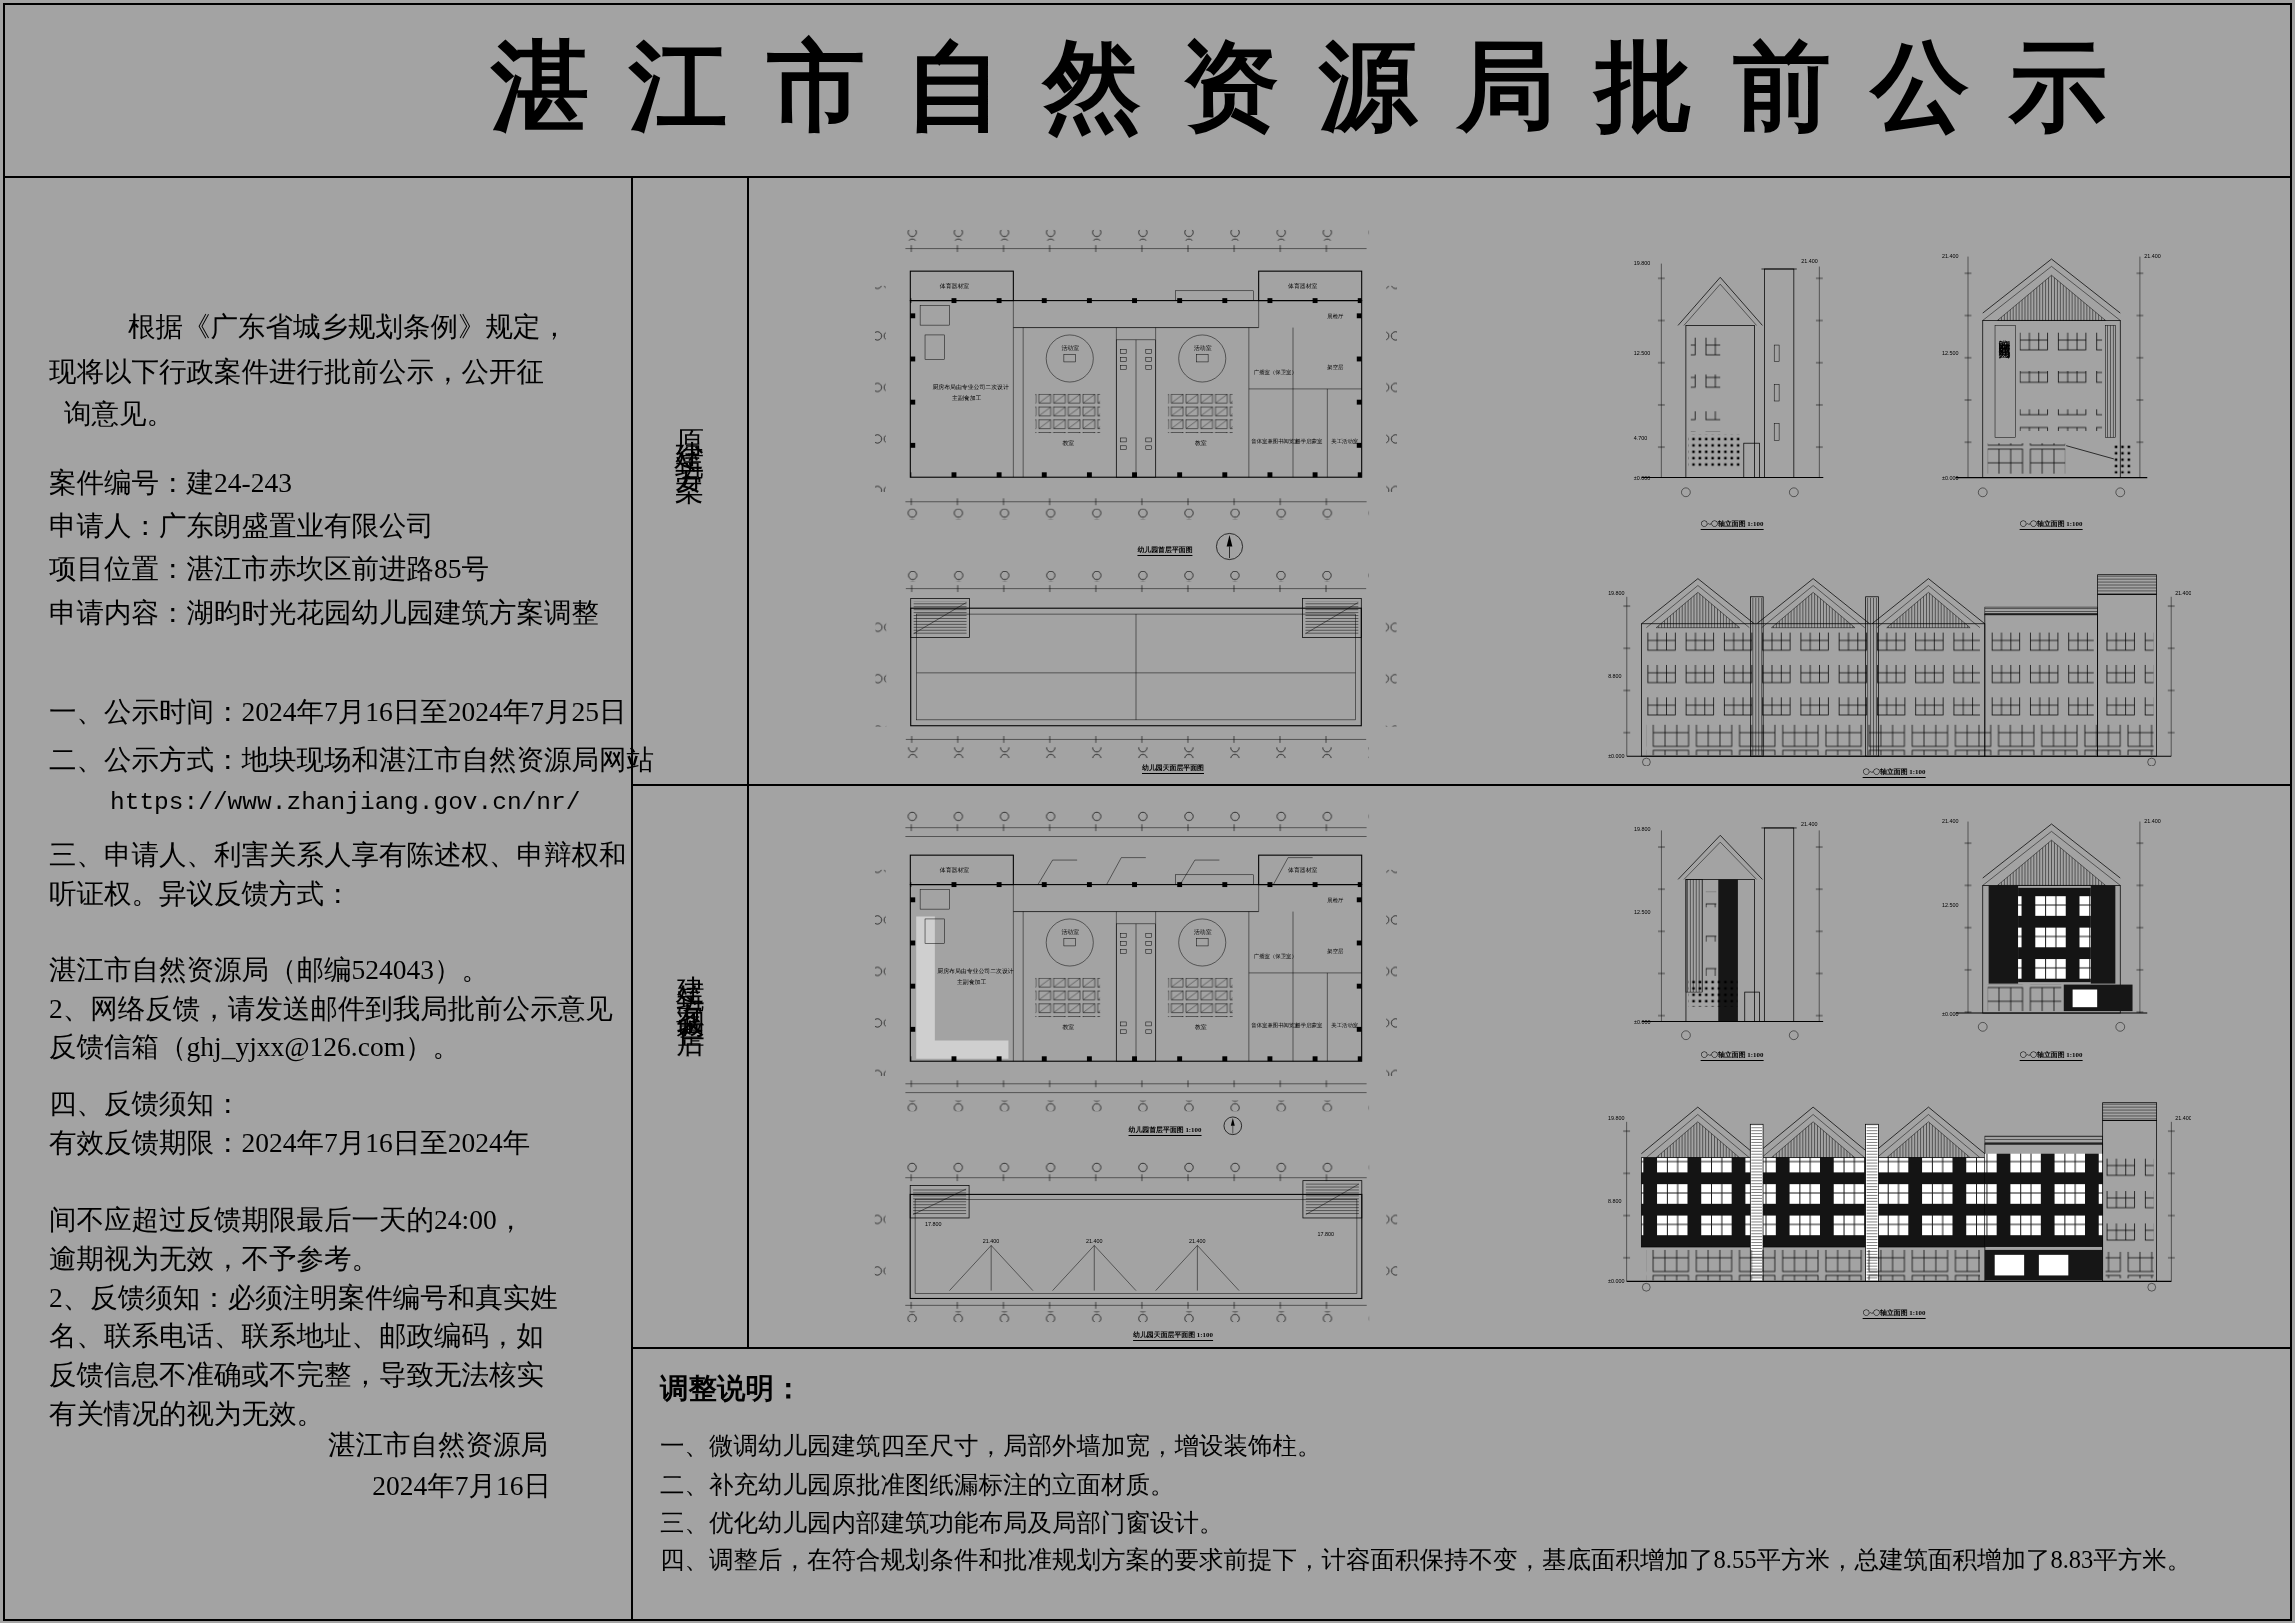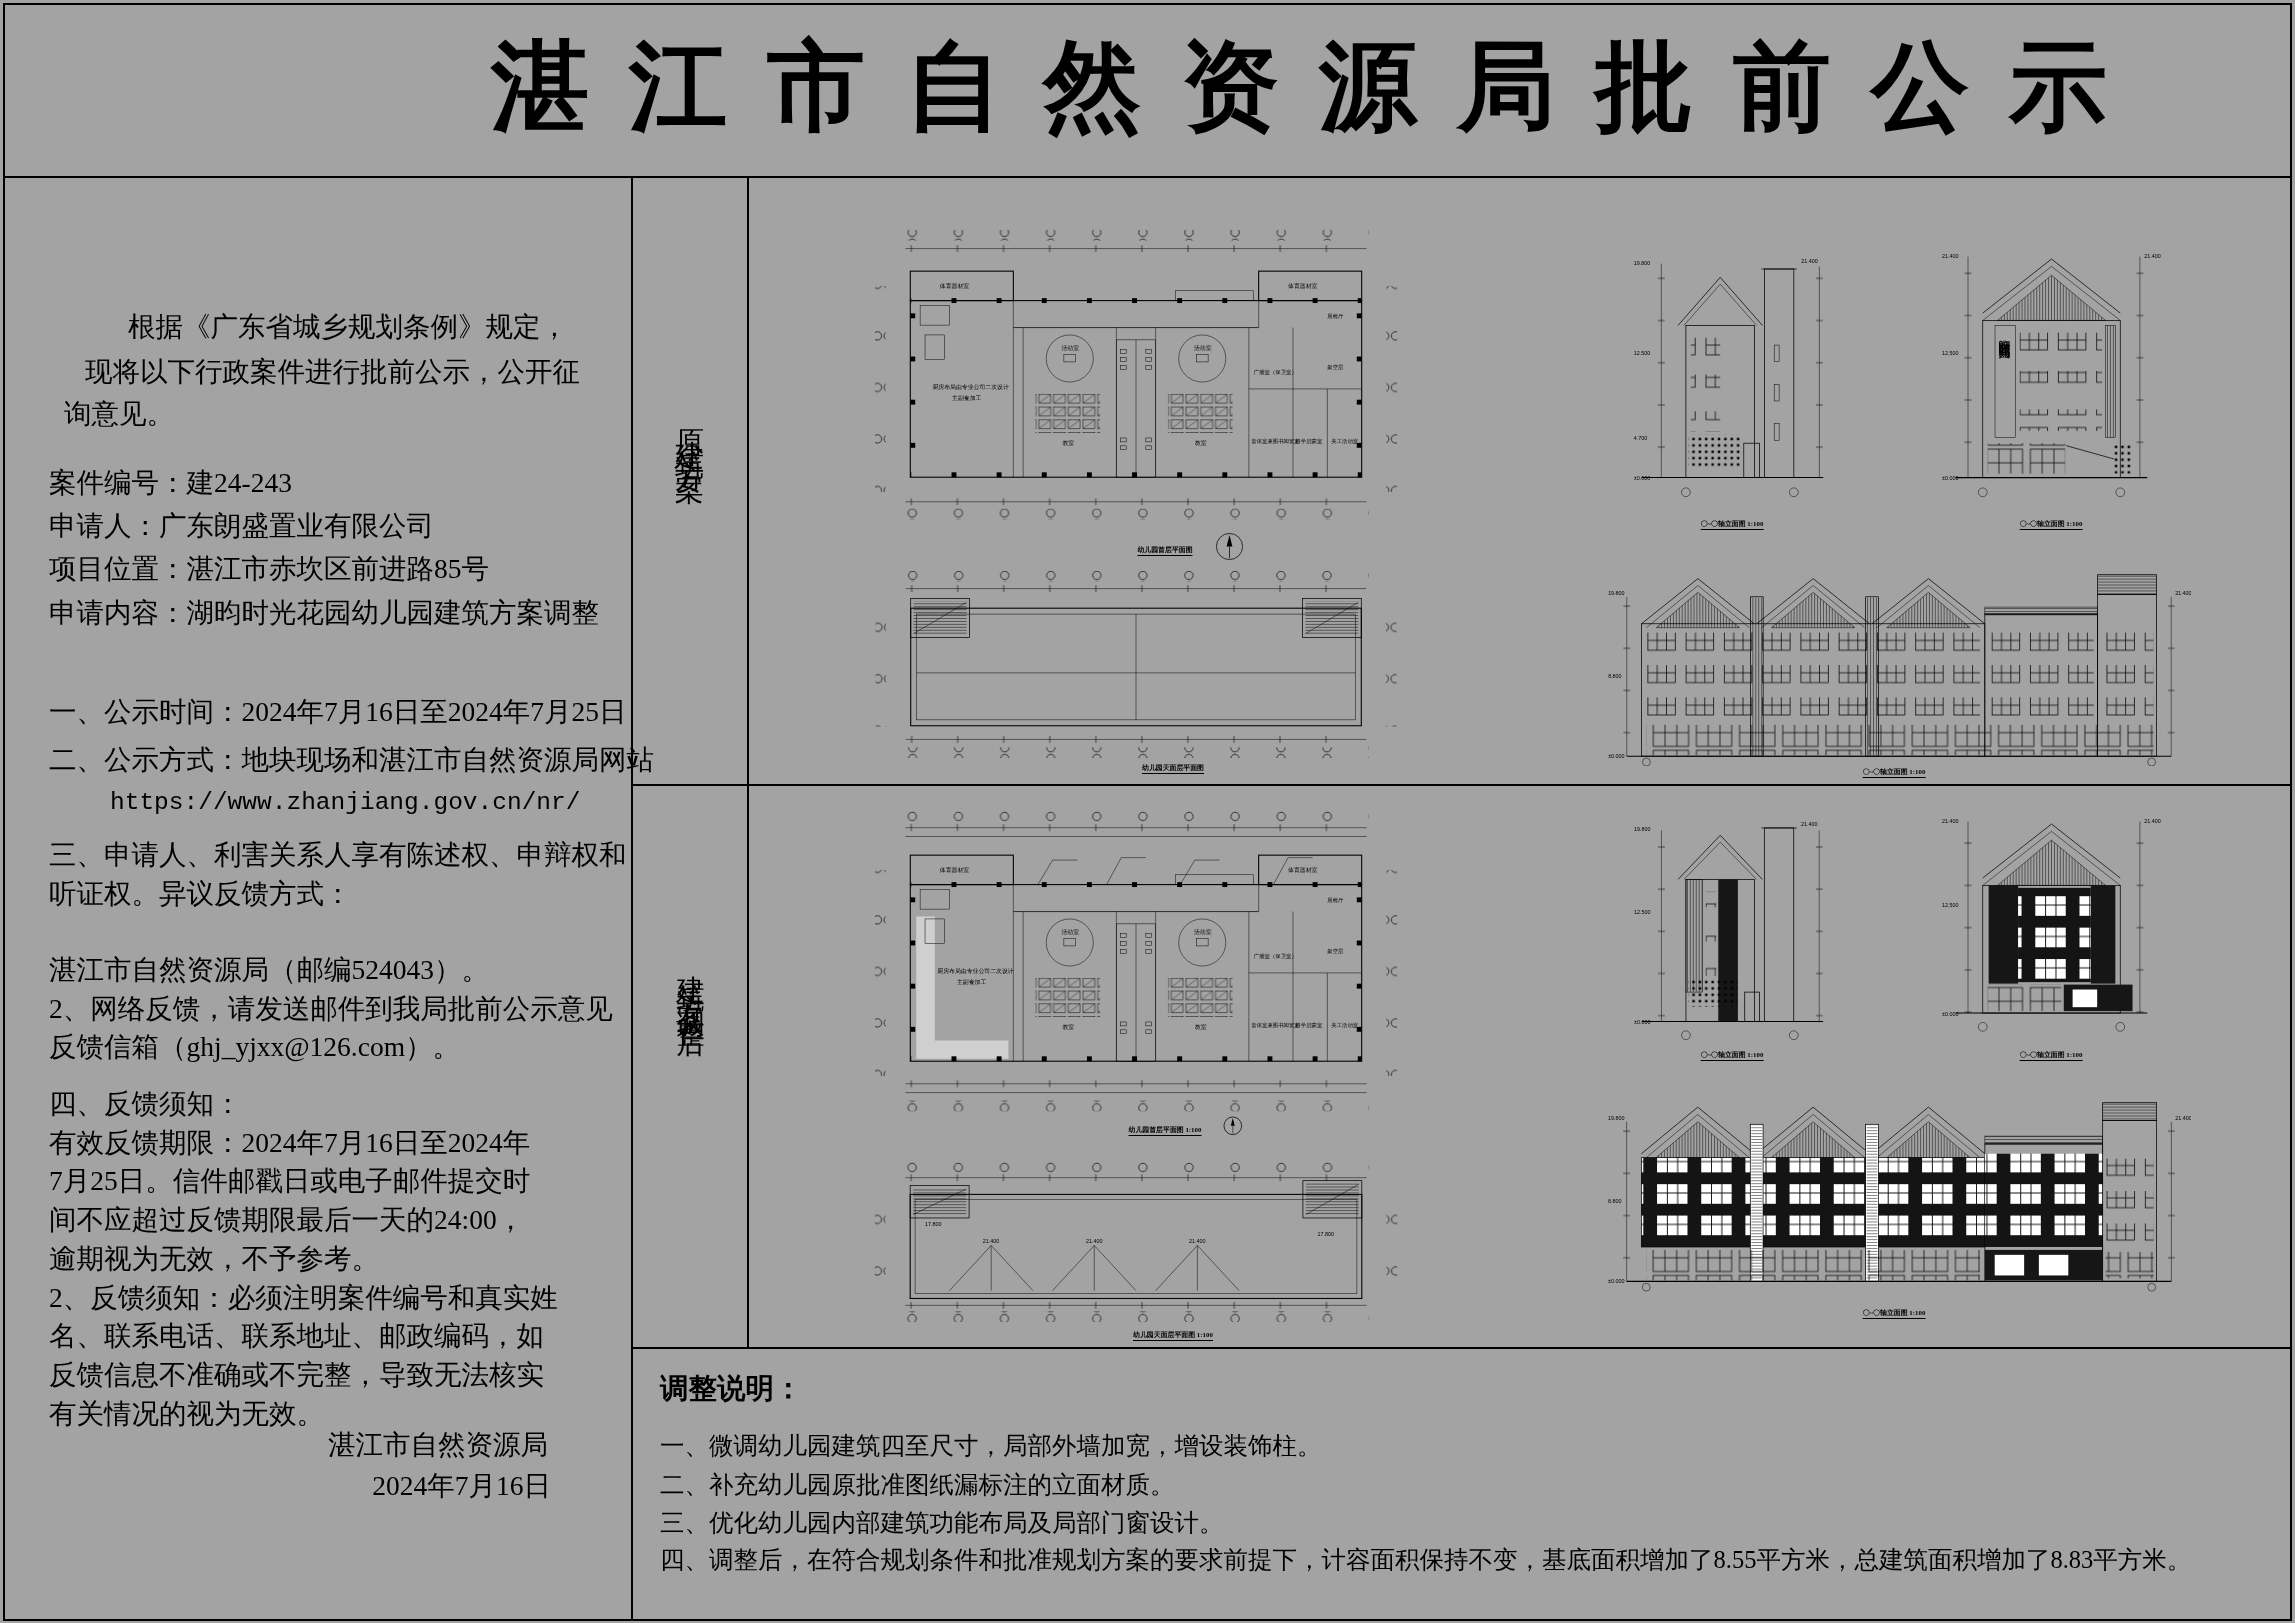--- a/index.html
+++ b/index.html
@@ -101,40 +101,39 @@
   <div class="hline" style="left:4.9px;top:176px;width:2286px;height:2px;"></div>
   <div class="vline" style="left:631px;top:178px;width:2px;height:1443px;"></div>
   <div class="vline" style="left:747px;top:178px;width:2px;height:1171px;"></div>
   <div class="hline" style="left:633px;top:784px;width:1658px;height:2px;"></div>
   <div class="hline" style="left:633px;top:1347px;width:1658px;height:2px;"></div>
 
   <div class="title">湛江市自然资源局批前公示</div>
 
   <div class="leftcol">
     <div class="ln" style="top:133px;left:128px;">根据《广东省城乡规划条例》规定，</div>
-    <div class="ln" style="top:178px;margin-left:36px;">现将以下行政案件进行批前公示，公开征</div>
+    <div class="ln" style="top:178px;">现将以下行政案件进行批前公示，公开征</div>
     <div class="ln" style="top:220px;left:64px;">询意见。</div>
 
     <div class="ln" style="top:289px;">案件编号：建24-243</div>
     <div class="ln" style="top:332px;">申请人：广东朗盛置业有限公司</div>
     <div class="ln" style="top:375px;">项目位置：湛江市赤坎区前进路85号</div>
     <div class="ln" style="top:419px;">申请内容：湖昀时光花园幼儿园建筑方案调整</div>
 
     <div class="ln" style="top:518px;">一、公示时间：2024年7月16日至2024年7月25日</div>
     <div class="ln" style="top:566px;">二、公示方式：地块现场和湛江市自然资源局网站</div>
     <div class="ln" style="top:609px;left:110px;font-family:'Liberation Mono',monospace;font-size:24.5px;">https://www.zhanjiang.gov.cn/nr/</div>
     <div class="ln" style="top:661px;">三、申请人、利害关系人享有陈述权、申辩权和</div>
     <div class="ln" style="top:700px;">听证权。异议反馈方式：</div>
     <div class="ln" style="top:776px;">湛江市自然资源局（邮编524043）。</div>
     <div class="ln" style="top:815px;text-align:right;">2、网络反馈，请发送邮件到我局批前公示意见</div>
     <div class="ln" style="top:853px;">反馈信箱（ghj_yjxx@126.com）。</div>
 
     <div class="ln" style="top:910px;">四、反馈须知：</div>
     <div class="ln" style="top:949px;">有效反馈期限：2024年7月16日至2024年</div>
-    <div class="ln" style="top:987px;">7月25日。信件邮戳日或电子邮件提交时</div>
     <div class="ln" style="top:1026px;">间不应超过反馈期限最后一天的24:00，</div>
     <div class="ln" style="top:1065px;">逾期视为无效，不予参考。</div>
     <div class="ln" style="top:1104px;">2、反馈须知：必须注明案件编号和真实姓</div>
     <div class="ln" style="top:1181px;">反馈信息不准确或不完整，导致无法核实</div>
     <div class="ln" style="top:1142px;">名、联系电话、联系地址、邮政编码，如</div>
     <div class="ln" style="top:1220px;">有关情况的视为无效。</div>
 
     <div class="ln" style="top:1251px;left:auto;right:79px;">湛江市自然资源局</div>
     <div class="ln" style="top:1292px;left:auto;right:76px;">2024年7月16日</div>
   </div>

